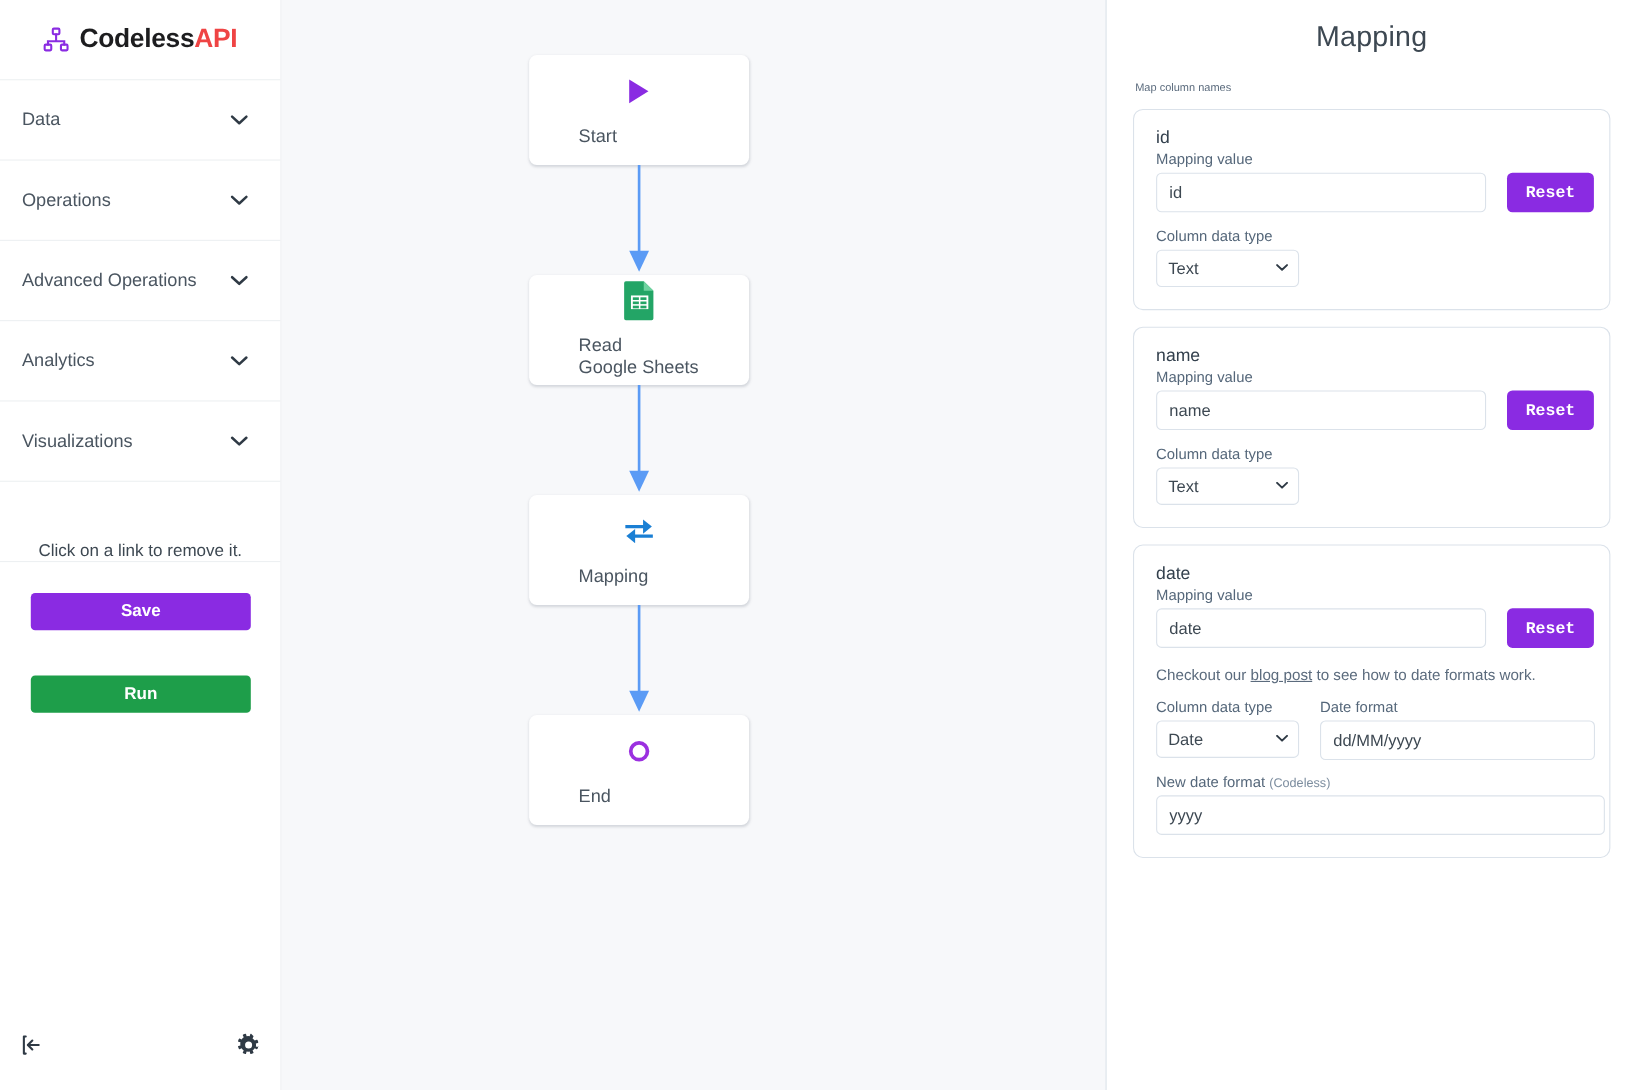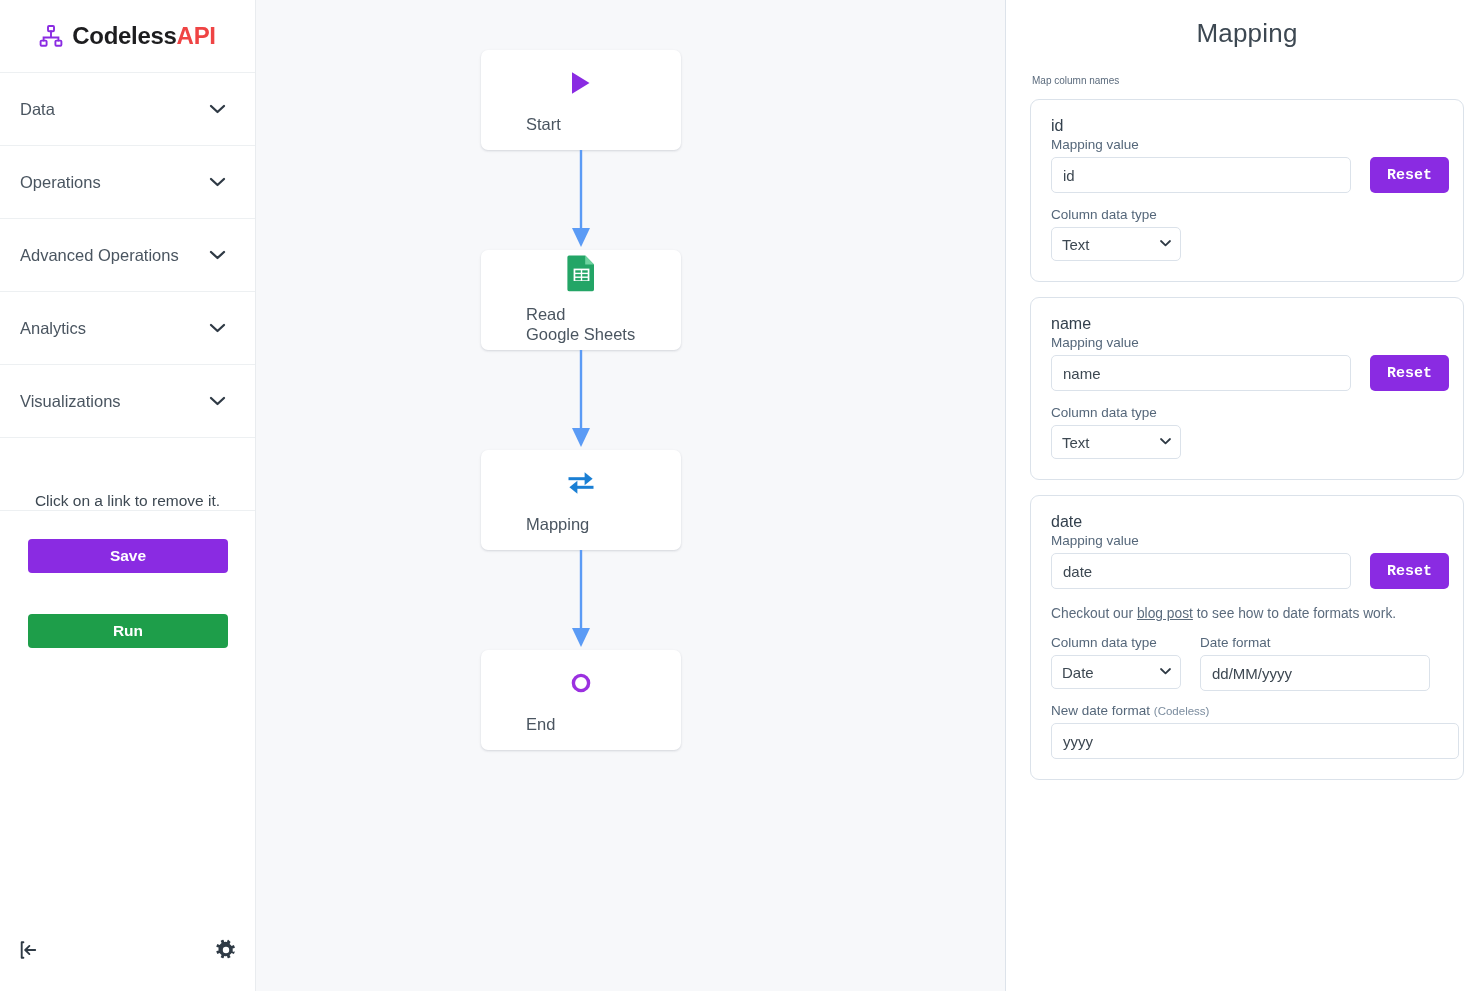--- a/index.html
+++ b/index.html
@@ -125,21 +125,21 @@
   .field-label .opt { font-size: 11.5px; color: #7b8c9e; }
   .row { display: flex; align-items: flex-start; gap: 19px; }
   .txt-input {
     height: 36px; width: 300px;
     border: 1px solid #dbe2ea; border-radius: 5px;
     padding: 0 11px;
     font-size: 15px; color: #3d4852;
     font-family: inherit; background: #fff;
   }
   .txt-input.wide { width: 100%; }
-  .txt-input.half { width: 230px; }
+  .txt-input.half { width: 250px; }
   .btn-reset {
     height: 36px; width: 79px;
     background: #8a2be2; color: #fff;
     border: none; border-radius: 5px;
     font-size: 15px; font-weight: bold;
     cursor: pointer; font-family: Liberation Mono, monospace;
   }
   .sel-wrap { position: relative; display: inline-block; }
   .sel {
     height: 34px; width: 130px;

